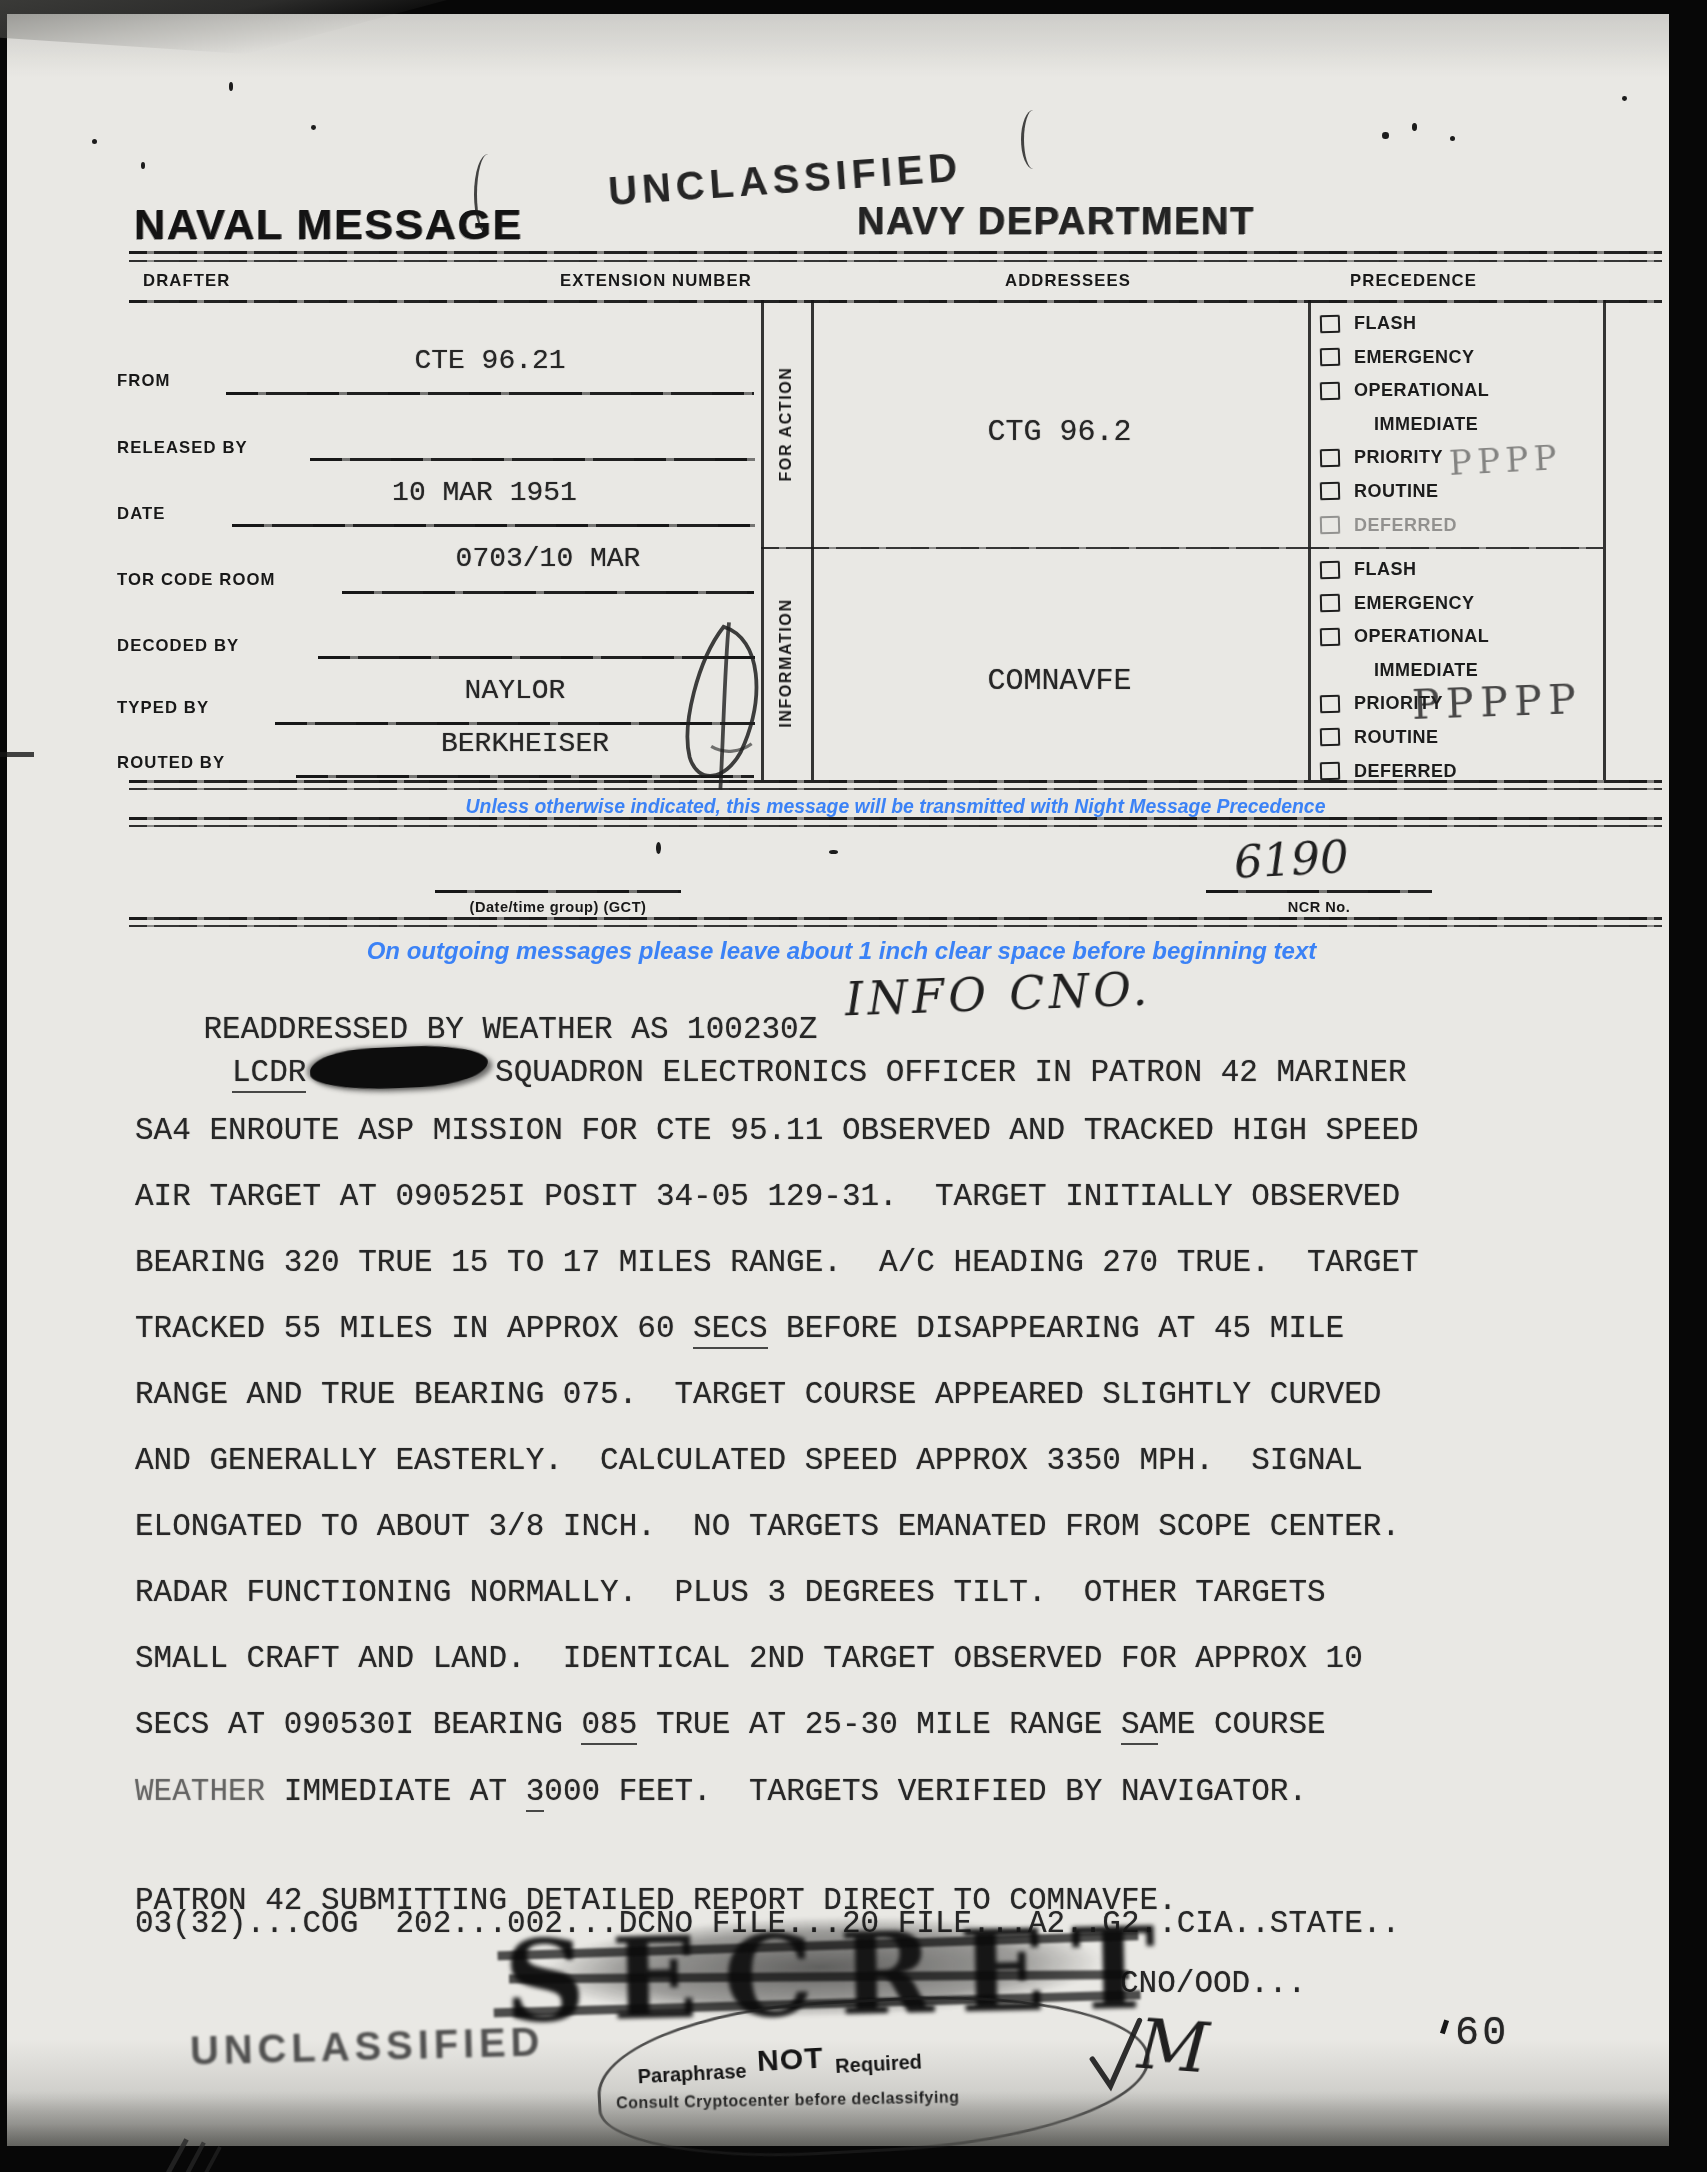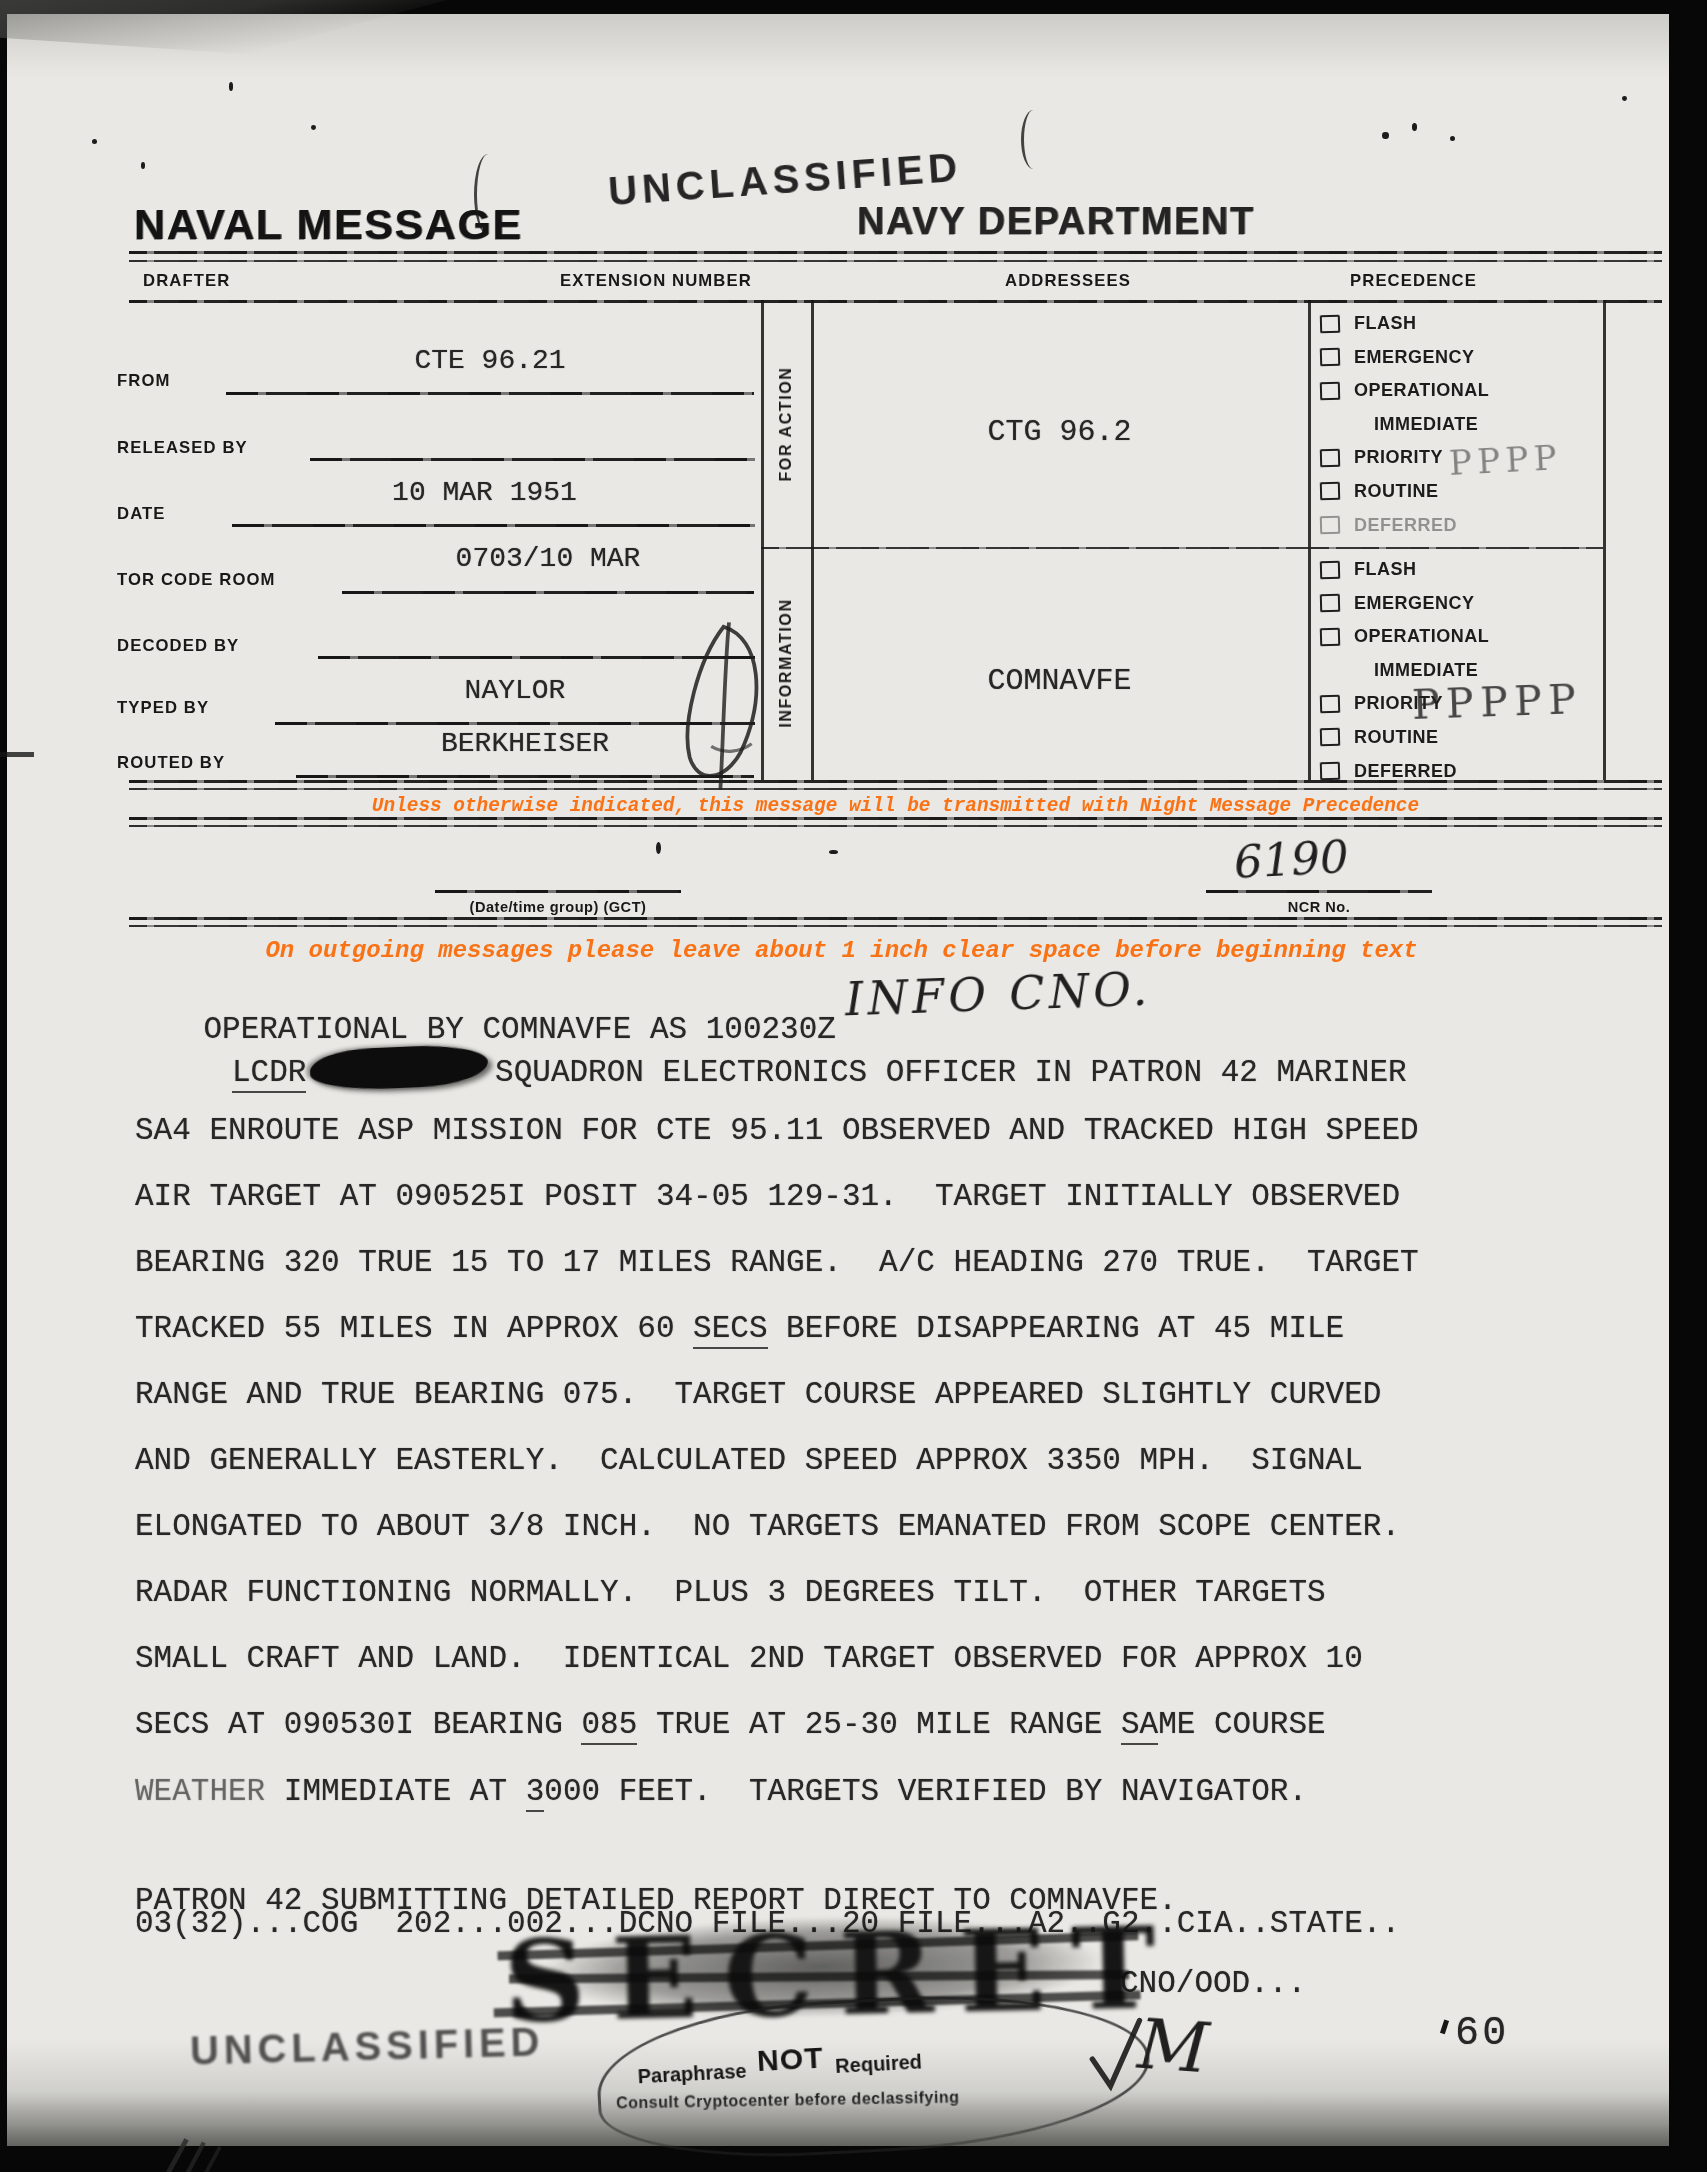--- a/index.html
+++ b/index.html
@@ -19,22 +19,22 @@
          filter:blur(0.6px);white-space:nowrap;}
   .bigprint{position:absolute;font-weight:bold;color:#141414;letter-spacing:1.6px;
          filter:blur(0.5px);text-shadow:1.1px 0 0 rgba(20,20,20,.55), -0.5px 0.5px 0 rgba(20,20,20,.4);white-space:nowrap;}
   .lab{position:absolute;font-size:16.7px;font-weight:bold;letter-spacing:1.1px;color:#181818;
        filter:blur(0.3px);white-space:nowrap;}
   .typed{position:absolute;font-family:"Liberation Mono",monospace;font-size:31px;color:#262626;
          filter:blur(0.3px);text-shadow:0 0 1.1px rgba(30,30,30,.6);white-space:pre;}
   .typed.val{font-size:28px;}
   .hw{position:absolute;font-family:"DejaVu Serif",serif;font-style:italic;color:#202020;
       filter:blur(0.3px);white-space:nowrap;}
-  .ital{position:absolute;font-family:Liberation Mono, monospace;font-style:italic;font-weight:bold;
-        color:#f97316;filter:blur(0.3px);white-space:nowrap;}
+  .ital{position:absolute;font-family:Liberation Sans, sans-serif;font-style:italic;font-weight:bold;
+        color:#3b82f6;filter:blur(0.3px);white-space:nowrap;}
   
   .hr{position:absolute;height:2.7px;
       background:repeating-linear-gradient(90deg,#1a1a1a 0 18.3px,rgba(26,26,26,.5) 18.3px 25px,#232323 25px 50px);}
   .hr.lite{height:2.2px;opacity:.9;}
   .vr{position:absolute;width:2.7px;background:rgba(20,20,20,.85);}
   .fline{position:absolute;height:2.7px;
       background:repeating-linear-gradient(90deg,#171717 0 32px,rgba(23,23,23,.55) 32px 40px,#202020 40px 81px);}
   
   .pgroup{position:absolute;left:1320px;width:283px;}
   .prow{display:flex;align-items:center;height:25px;margin-bottom:8.6px;}
@@ -225,21 +225,21 @@
   <div class="hw" style="left:1234px;top:833px;font-size:45px;transform:rotate(-3deg);">6190</div>
   <div class="fline" style="left:435px;top:890px;width:246px;"></div>
   <div class="lab" style="left:435px;top:899px;width:246px;text-align:center;font-size:14.6px;letter-spacing:0.5px;">(Date/time group) (GCT)</div>
   <div class="fline" style="left:1206px;top:890px;width:226px;"></div>
   <div class="lab" style="left:1206px;top:899px;width:226px;text-align:center;font-size:14.6px;letter-spacing:0.5px;">NCR No.</div>
   <div class="hr" style="left:129px;top:917px;width:1533px;"></div>
   <div class="hr lite" style="left:129px;top:925px;width:1533px;"></div>
   <div class="ital" style="left:129px;top:937px;width:1425px;text-align:center;font-size:24px;">On outgoing messages please leave about 1 inch clear space before beginning text</div>
 
   <div class="bline" style="left:129px;top:977px;">
-    <span>OPERATIONAL BY COMNAVFE AS 100230Z</span>
+    <span>READDRESSED BY WEATHER AS 100230Z</span>
   </div>
   <div class="hw" style="left:845px;top:967px;font-size:46px;letter-spacing:4.3px;transform:rotate(-2deg);">INFO CNO.</div>
   <div id="body-lines">
       <div class="bline" style="top: 1047px; left: 232px;"><span class="u">LCDR</span><span class="redact"></span><span>SQUADRON ELECTRONICS OFFICER IN PATRON 42 MARINER</span></div>
       <div class="bline" style="top: 1113px; left: 135px;"><span>SA4 ENROUTE ASP MISSION FOR CTE 95.11 OBSERVED AND TRACKED HIGH SPEED</span></div>
       <div class="bline" style="top: 1179px; left: 135px;"><span>AIR TARGET AT 090525I POSIT 34-05 129-31.  TARGET INITIALLY OBSERVED</span></div>
       <div class="bline" style="top: 1245px; left: 135px;"><span>BEARING 320 TRUE 15 TO 17 MILES RANGE.  A/C HEADING 270 TRUE.  TARGET</span></div>
       <div class="bline" style="top: 1311px; left: 135px;"><span>TRACKED 55 MILES IN APPROX 60 </span><span class="u">SECS</span><span> BEFORE DISAPPEARING AT 45 MILE</span></div>
       <div class="bline" style="top: 1377px; left: 135px;"><span>RANGE AND TRUE BEARING 075.  TARGET COURSE APPEARED SLIGHTLY CURVED</span></div>
       <div class="bline" style="top: 1443px; left: 135px;"><span>AND GENERALLY EASTERLY.  CALCULATED SPEED APPROX 3350 MPH.  SIGNAL</span></div>

